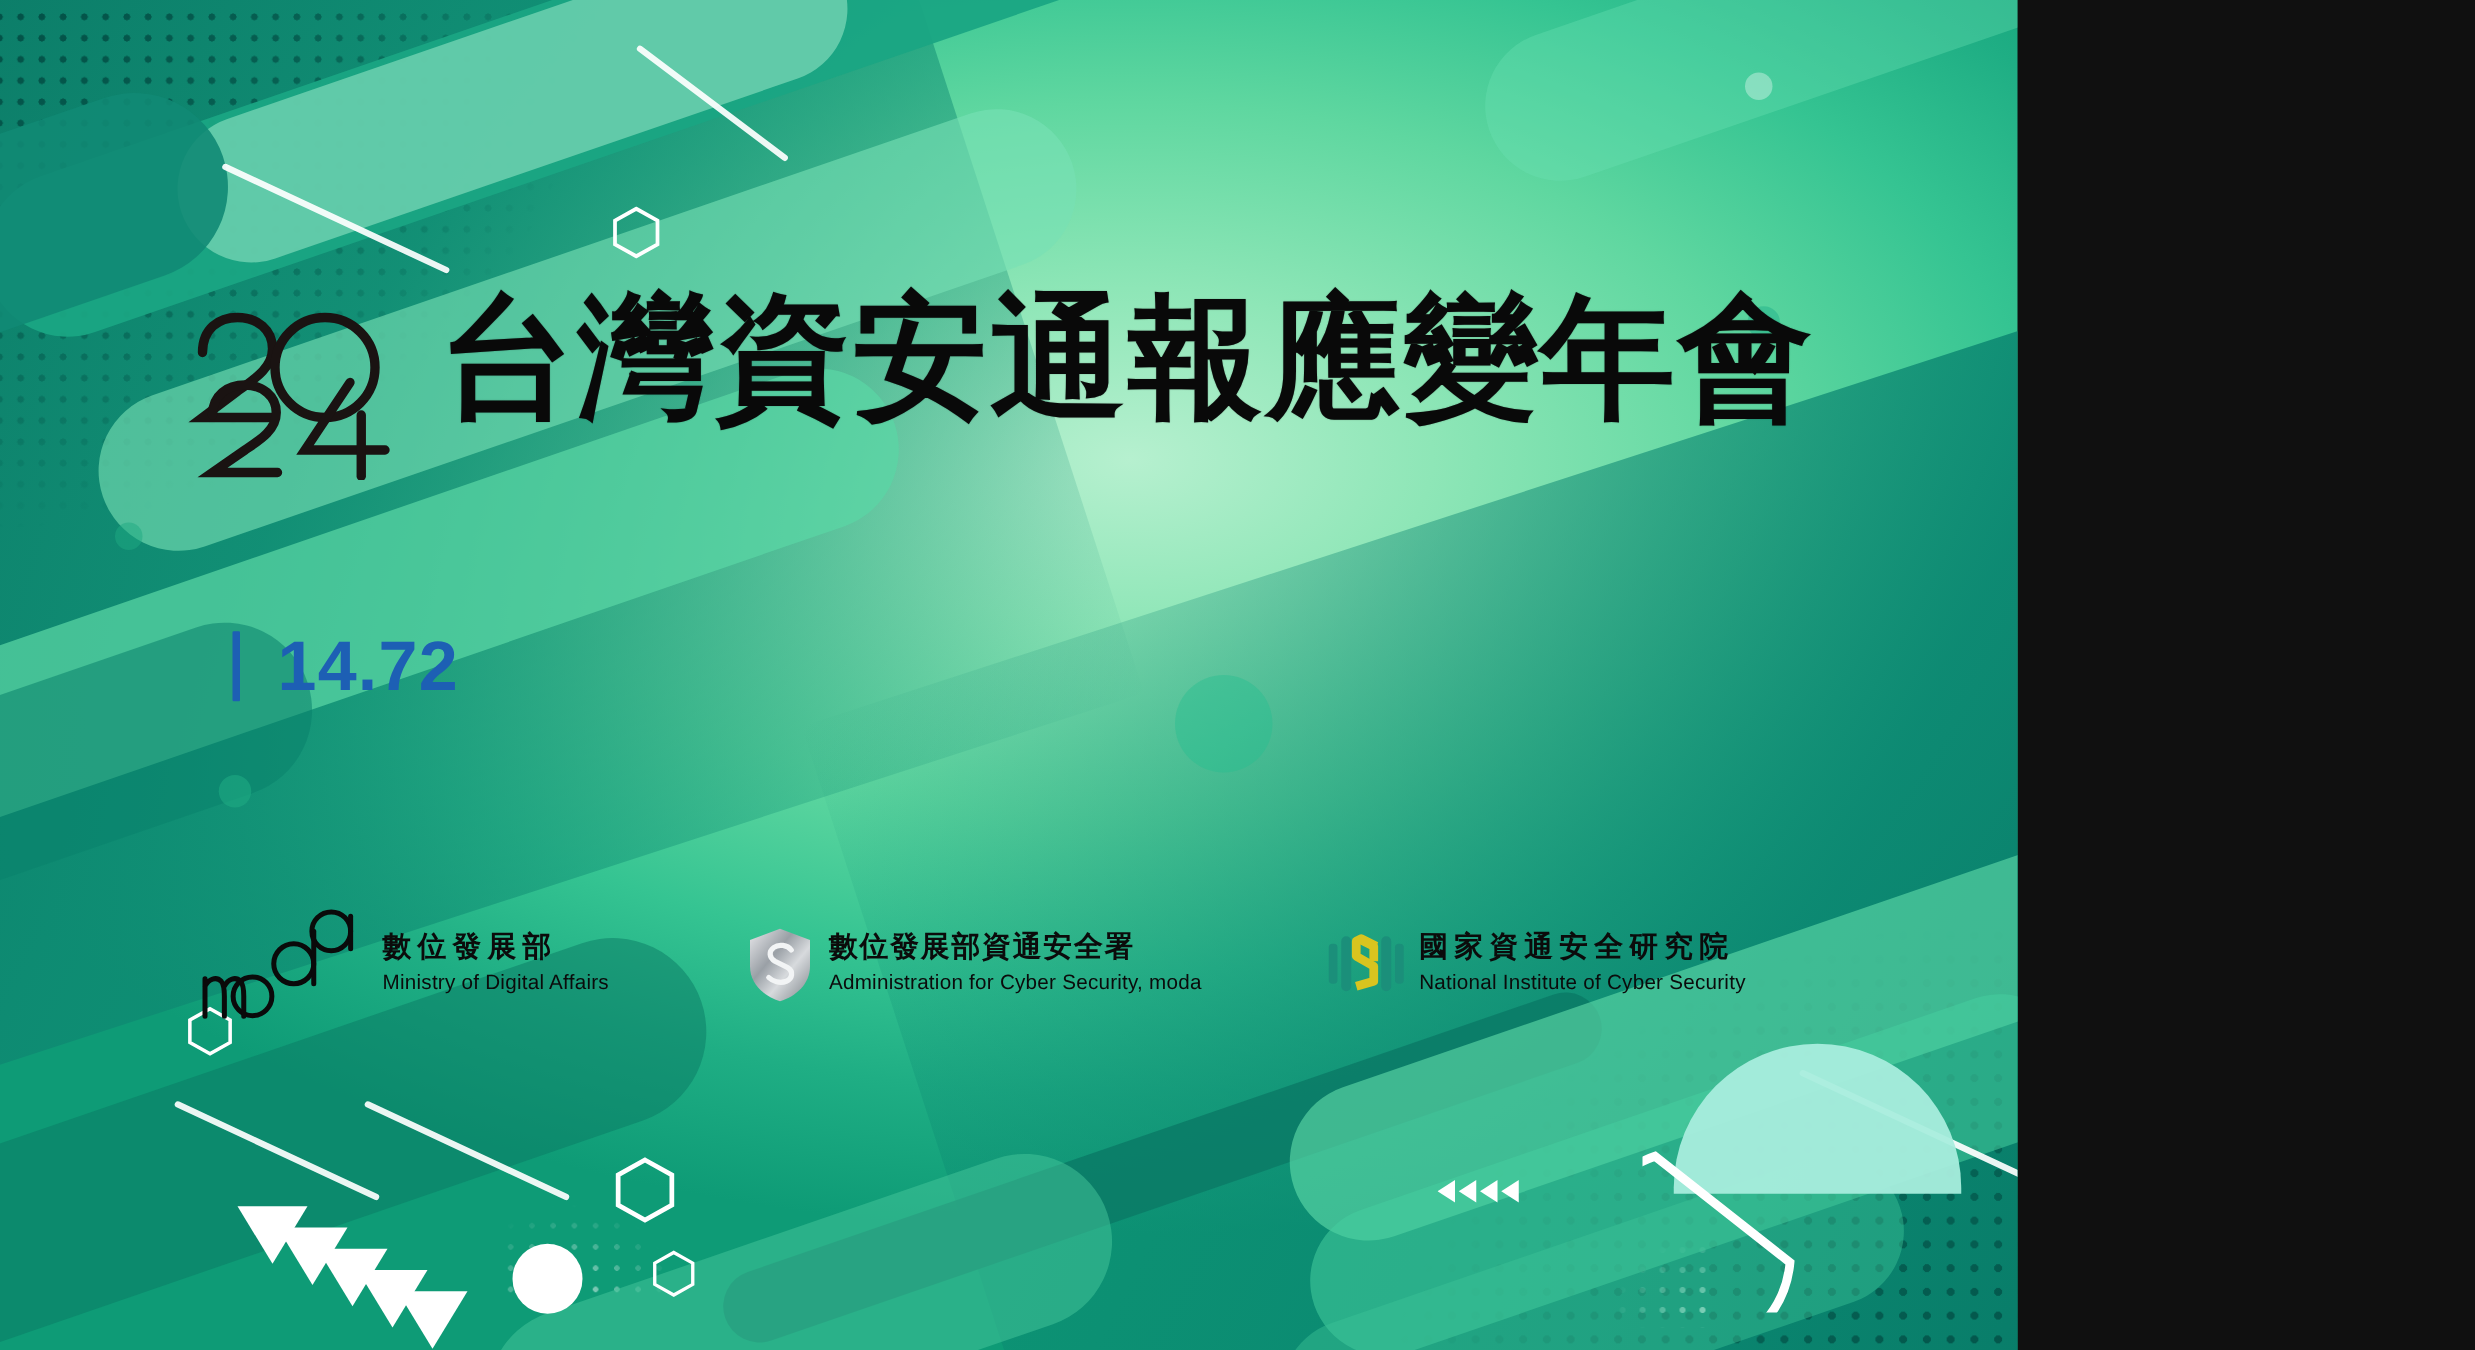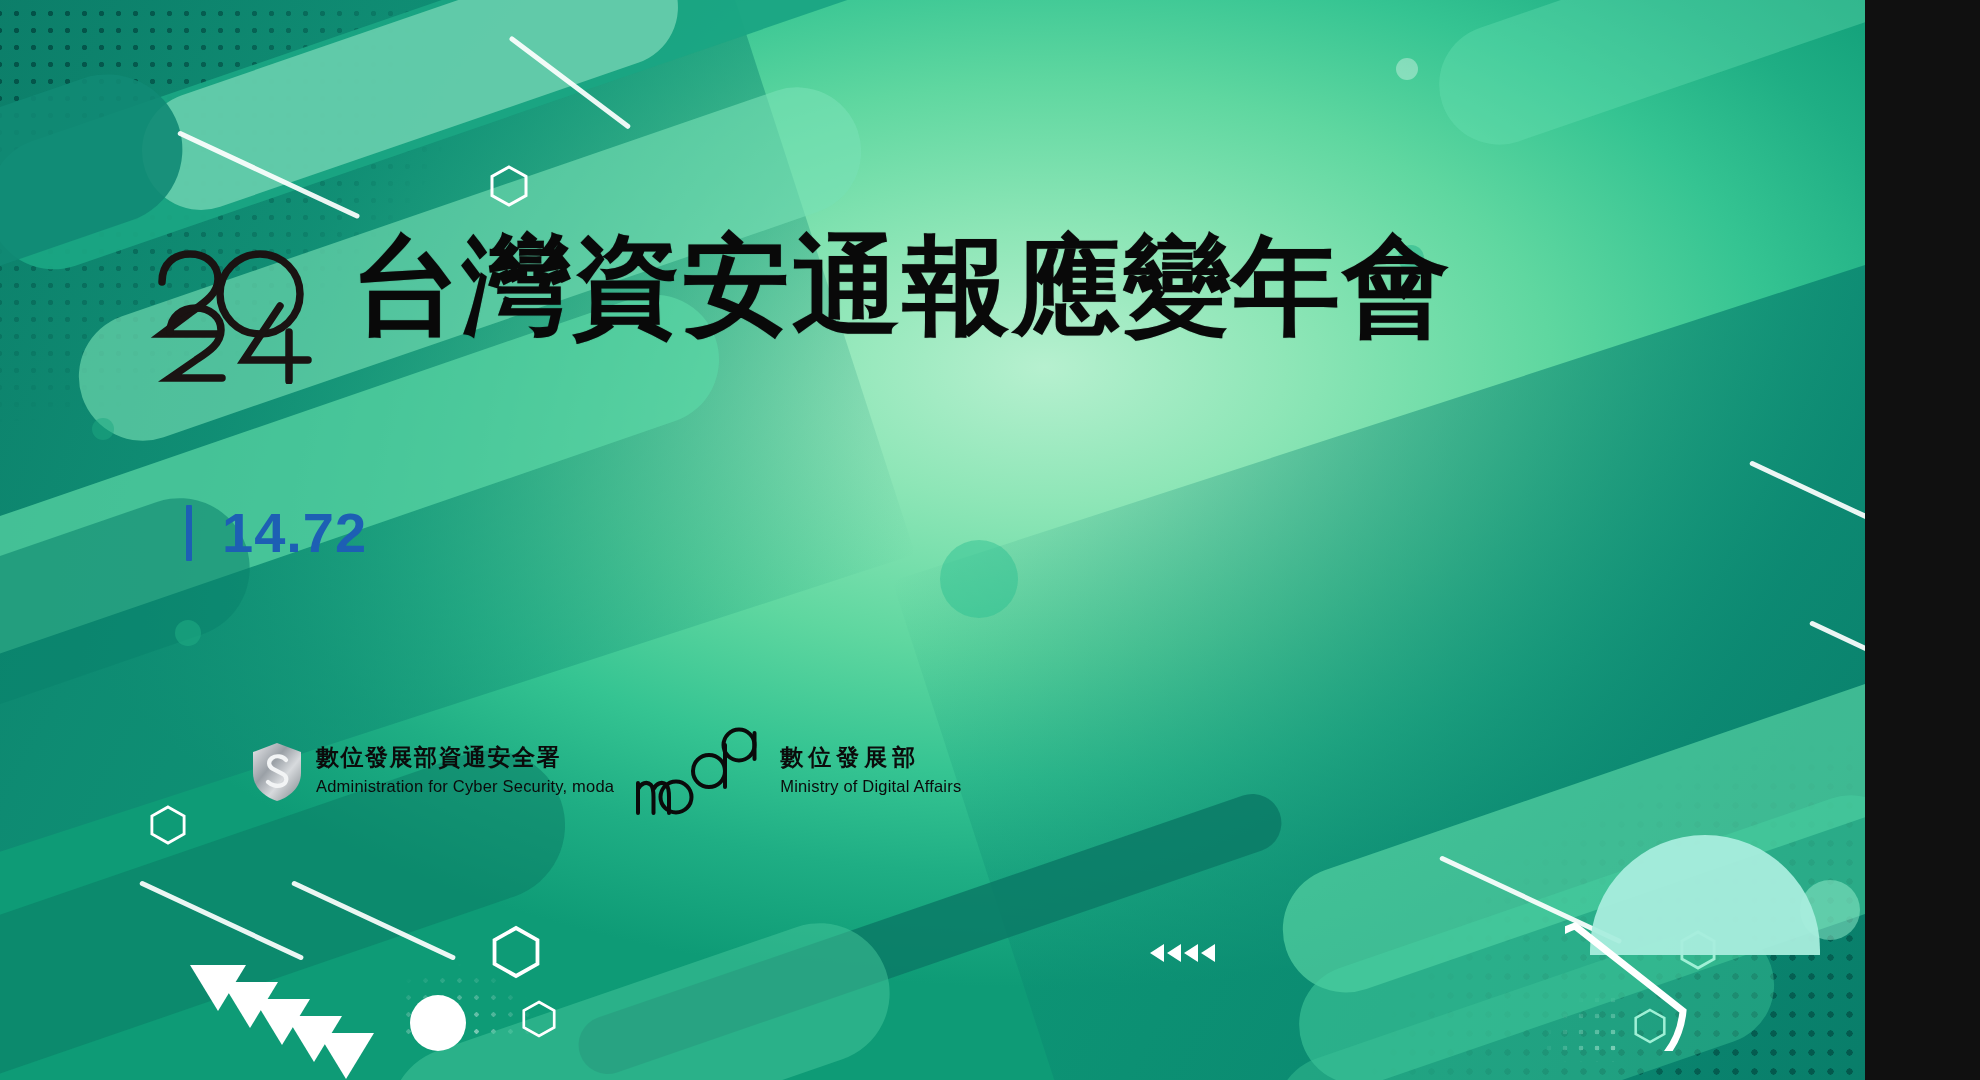--- a/index.html
+++ b/index.html
@@ -1,19 +1,19 @@
 <!DOCTYPE html>
 <html><head>
 <meta charset="utf-8">
 <style>
   html,body{margin:0;padding:0;background:#101010;}
   *{box-sizing:border-box;}
   .banner{
     position:relative;
-    width:1865px;height:1080px;
+    width:1614px;height:1080px;
     overflow:hidden;
     font-family:"Liberation Sans","DejaVu Sans",sans-serif;
     background:
       radial-gradient(ellipse 1100px 620px at 56% 34%, #b6f0cf 0%, #8ee6b7 22%, #5fd7a0 46%, #35c492 66%, #1fae84 82%, #0e9b76 100%);
   }
   
   .bg-layer{position:absolute;inset:0;pointer-events:none;}
   .halftone-tl{
     position:absolute;left:-60px;top:-80px;width:900px;height:820px;
     background-image:radial-gradient(circle, rgba(2,74,66,.85) 2.6px, transparent 2.9px);
@@ -234,20 +234,38 @@
       <div class="main-title">台灣資安通報應變年會</div>
     </div>
 
     <div class="sub-row">
       <div class="divider"></div>
       <div class="event-date">14.72</div>
     </div>
 
     <div class="sponsors">
 
+      <div class="sponsor sp-moda">
+        <div class="moda-mark">
+          <svg width="132" height="92" viewBox="0 0 132 92">
+            <circle cx="105" cy="20" r="15.5" fill="none" stroke="#0a0a0a" stroke-width="4"></circle>
+            <path d="M120.5 8 L120.5 34" stroke="#0a0a0a" stroke-width="4" stroke-linecap="round"></path>
+            <circle cx="75" cy="46" r="16" fill="none" stroke="#0a0a0a" stroke-width="4"></circle>
+            <path d="M91 20 L91 62" stroke="#0a0a0a" stroke-width="4" stroke-linecap="round"></path>
+            <circle cx="42" cy="72" r="15.5" fill="none" stroke="#0a0a0a" stroke-width="4"></circle>
+            <path d="M4 88 L4 58 M4 64 C7 58 13 56 17 60 C19.5 63 19.5 68 19.5 72 L19.5 88
+                     M19.5 64 C22.5 58 28.5 56 32.5 60 C35 63 35 68 35 72 L35 88" fill="none" stroke="#0a0a0a" stroke-width="4" stroke-linecap="round"></path>
+          </svg>
+        </div>
+        <div class="sponsor-text">
+          <div class="sp-zh">數位發展部</div>
+          <div class="sp-en">Ministry of Digital Affairs</div>
+        </div>
+      </div>
+
       <div class="sponsor sp-acs">
         <div class="shield">
           <svg width="54" height="62" viewBox="0 0 54 62">
             <defs>
               <linearGradient id="silver" x1="0" y1="0" x2="1" y2="1">
                 <stop offset="0%" stop-color="#e9e9ec"></stop>
                 <stop offset="38%" stop-color="#9aa0a6"></stop>
                 <stop offset="62%" stop-color="#d7dadd"></stop>
                 <stop offset="100%" stop-color="#7d8489"></stop>
               </linearGradient>
@@ -255,35 +273,35 @@
             <path d="M27 2 L51 11 L51 32 C51 46 40 56 27 60 C14 56 3 46 3 32 L3 11 Z" fill="url(#silver)"></path>
             <path d="M36 19 C33 15 26 14 22 17 C18 20 18 25 23 28 L33 33 C38 36 37 42 32 44 C27 46 21 44 18 41" fill="none" stroke="#f2f4f5" stroke-width="4.2" stroke-linecap="round"></path>
           </svg>
         </div>
         <div class="sponsor-text">
           <div class="sp-zh sp-zh-tight">數位發展部資通安全署</div>
           <div class="sp-en">Administration for Cyber Security, moda</div>
         </div>
       </div>
 
-      <div class="sponsor sp-moda">
-        <div class="moda-mark">
-          <svg width="132" height="92" viewBox="0 0 132 92">
-            <circle cx="105" cy="20" r="15.5" fill="none" stroke="#0a0a0a" stroke-width="4"></circle>
-            <path d="M120.5 8 L120.5 34" stroke="#0a0a0a" stroke-width="4" stroke-linecap="round"></path>
-            <circle cx="75" cy="46" r="16" fill="none" stroke="#0a0a0a" stroke-width="4"></circle>
-            <path d="M91 20 L91 62" stroke="#0a0a0a" stroke-width="4" stroke-linecap="round"></path>
-            <circle cx="42" cy="72" r="15.5" fill="none" stroke="#0a0a0a" stroke-width="4"></circle>
-            <path d="M4 88 L4 58 M4 64 C7 58 13 56 17 60 C19.5 63 19.5 68 19.5 72 L19.5 88
-                     M19.5 64 C22.5 58 28.5 56 32.5 60 C35 63 35 68 35 72 L35 88" fill="none" stroke="#0a0a0a" stroke-width="4" stroke-linecap="round"></path>
+
+      <div class="sponsor sp-nics">
+        <div class="nics-mark">
+          <svg width="64" height="64" viewBox="0 0 64 64">
+            <g fill="#1b8f7a">
+              <rect x="2" y="16" width="7" height="32" rx="3"></rect>
+              <rect x="12" y="10" width="8" height="44" rx="4"></rect>
+              <rect x="44" y="10" width="8" height="44" rx="4"></rect>
+              <rect x="55" y="16" width="7" height="32" rx="3"></rect>
+            </g>
+            <path d="M40 18 L28 12 L24 14 L24 26 L38 34 L38 46 L24 50" fill="none" stroke="#d9c41f" stroke-width="7" stroke-linejoin="round"></path>
+            <path d="M26 12 L38 18 L38 30" fill="none" stroke="#d9c41f" stroke-width="7" stroke-linejoin="round"></path>
           </svg>
         </div>
         <div class="sponsor-text">
-          <div class="sp-zh">數位發展部</div>
-          <div class="sp-en">Ministry of Digital Affairs</div>
+          <div class="sp-zh">國家資通安全研究院</div>
+          <div class="sp-en">National Institute of Cyber Security</div>
         </div>
       </div>
-
-
 
     </div>
   </div>
 </div>
 
 </body></html>

